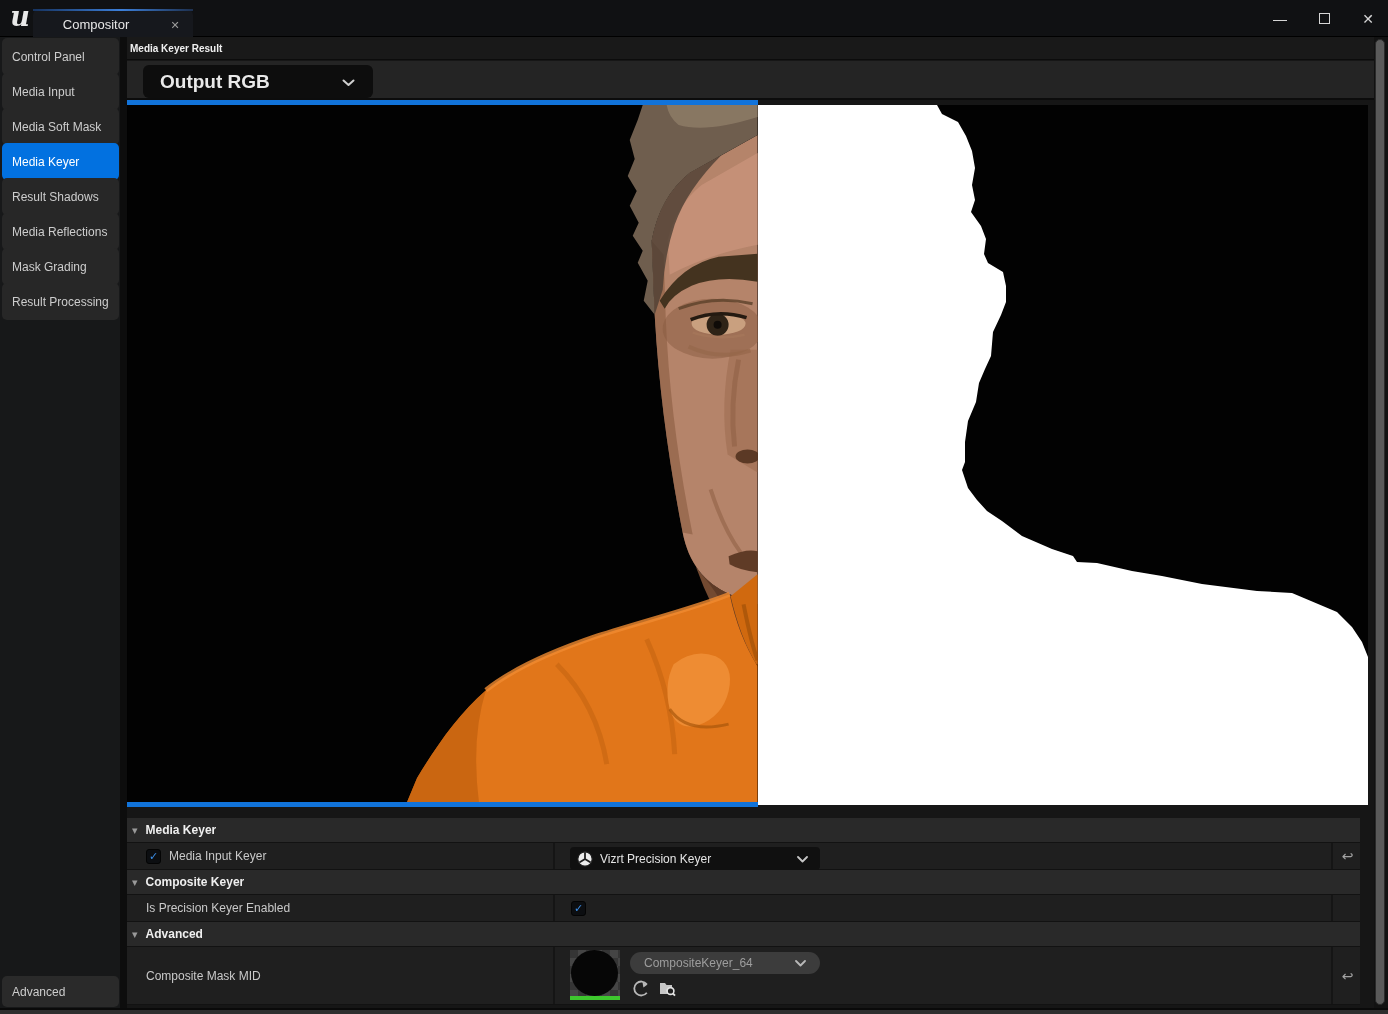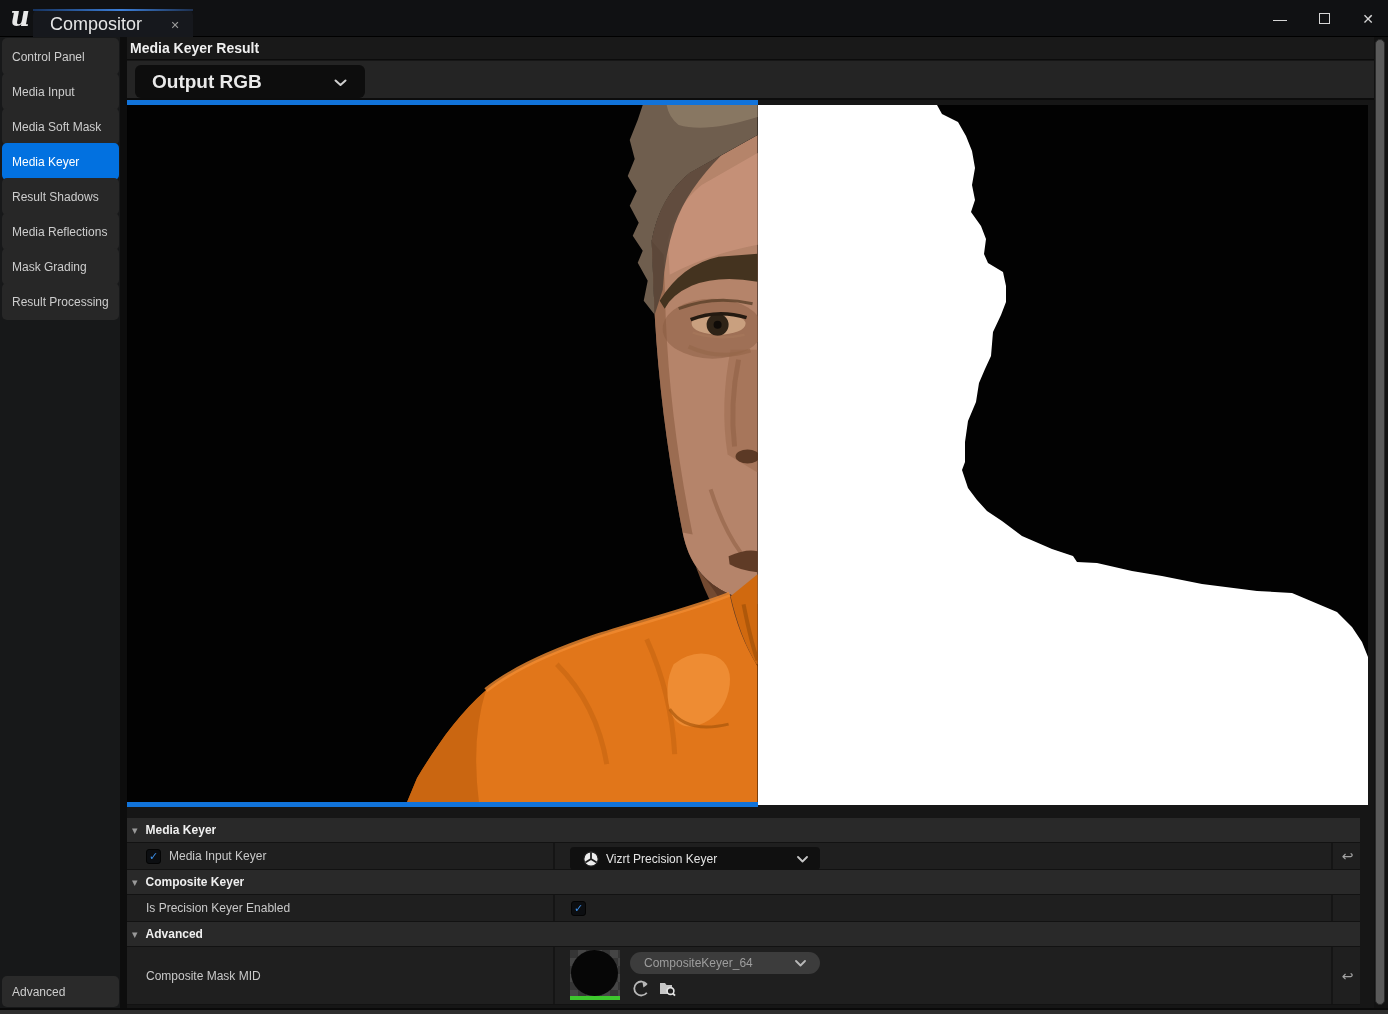--- a/index.html
+++ b/index.html
@@ -10,42 +10,42 @@
     background:#161616; color:#cfcfcf;
   }
   
   .titlebar { position:absolute; left:0; top:0; width:1388px; height:37px; background:#101113; border-bottom:1px solid #000; }
   .ue-logo { position:absolute; left:7px; top:0px; width:26px; height:34px; color:#e9e9e9;
     font-family:"DejaVu Serif","Liberation Serif",serif; font-style:italic; font-weight:bold; font-size:27px; line-height:34px; text-align:center; }
   .tab { position:absolute; left:33px; top:9px; width:160px; height:28px; background:#16181d;
     border-radius:6px 6px 0 0; border-top:2px solid; 
     border-image:linear-gradient(90deg,#16325e,#3c7fd9 55%,#1d2f4d) 1; }
   .tab-label { position:absolute; left:0; right:34px; top:0; height:100%; display:flex; align-items:center; justify-content:center;
-    font-size:18px; color:#e6e6e6; }
+    font-size:13px; color:#e6e6e6; }
   .tab-close { position:absolute; right:10px; top:6px; width:16px; height:16px; color:#9c9c9c; font-size:11px; line-height:16px; text-align:center; }
   .winbtns { position:absolute; right:8px; top:0; height:37px; display:flex; align-items:center; gap:20px; }
   .winbtn { width:24px; height:24px; display:flex; align-items:center; justify-content:center; color:#d6d6d6; font-size:14px; }
   .maxbox { width:11px; height:11px; border:1.5px solid #d6d6d6; display:inline-block; }
   
   .sidebar { position:absolute; left:0; top:37px; width:120px; height:973px; background:#171819; }
   .side-item { position:absolute; left:2px; width:117px; height:37px; background:#272727; border-radius:5px;
     display:flex; align-items:center; padding-left:10px; font-size:12px; color:#cdcdcd;text-align:right; }
   .side-item.selected { background:var(--accent); color:#fff; }
   .side-gap { position:absolute; left:120px; top:37px; width:7px; height:977px; background:#0d0d0d; }
   .side-advanced { position:absolute; left:2px; top:939px; width:117px; height:31px; background:#2a2a2a; border-radius:5px;
     display:flex; align-items:center; padding-left:10px; font-size:12px; color:#cdcdcd; }
   
   .main { position:absolute; left:127px; top:37px; width:1261px; height:977px; background:#161616; }
   .result-title { position:absolute; left:0; top:0; width:1247px; height:23px; background:#191919; border-bottom:1px solid #0c0c0c;
-    font-size:14px; font-weight:bold; color:#efefef; display:flex; align-items:center; padding-left:3px; }
+    font-size:10px; font-weight:bold; color:#efefef; display:flex; align-items:center; padding-left:3px; }
   .toolbar { position:absolute; left:0; top:24px; width:1247px; height:39px; background:#242424; border-bottom:2px solid #0c0c0c; }
   .view-dd { position:absolute; top:4px; height:33px; width:230px; background:#0d0d0d; border-radius:6px;
     display:flex; align-items:center; color:#e9e9e9; font-size:19px; font-weight:bold; padding-left:17px; }
   .view-dd .chev { position:absolute; right:18px; top:14px; }
-  .dd-left { left:8px; }
+  .dd-left { left:16px; }
   .dd-right { left:1011px; }
   .vp-blue-top { position:absolute; left:0; top:63px; width:631px; height:5px; background:var(--viewport-border); }
   .vp-blue-bottom { position:absolute; left:0; top:765px; width:631px; height:5px; background:var(--viewport-border); }
   .vp-rgb { position:absolute; left:0; top:68px; width:631px; height:697px; background:#020202; overflow:hidden; }
   .vp-alpha { position:absolute; left:631px; top:68px; width:610px; height:700px; background:#020202; overflow:hidden; }
   .vp-rgb svg, .vp-alpha svg { display:block; }
   
   .props { position:absolute; left:0; top:781px; width:1233px; }
   .sect-head { position:relative; width:1233px; height:25px; background:#292929; border-bottom:1px solid #121212;
     display:flex; align-items:center; gap:8px; padding-left:5px; }
@@ -53,21 +53,21 @@
   .sect-head .sect-title { font-size:12px; font-weight:bold; color:#efefef; }
   .prow { position:relative; width:1233px; background:#1f1f1f; border-bottom:1px solid #121212; }
   .prow .name-col { position:absolute; left:0; top:0; bottom:0; width:428px; border-right:2px solid #151515;
     display:flex; align-items:center; gap:8px; padding-left:19px; font-size:12px; color:#c9c9c9; }
   .prow .val-col { position:absolute; left:430px; top:0; bottom:0; width:776px; border-right:2px solid #151515; }
   .prow .reset-col { position:absolute; left:1208px; top:0; bottom:0; width:25px; display:flex; align-items:center; justify-content:center; }
   .reset-btn { color:#a3a3a3; font-size:14px; }
   .checkbox { width:15px; height:15px; background:#0c0e11; border:1px solid #040404; border-radius:3px;
     display:flex; align-items:center; justify-content:center; color:var(--check); font-size:11px; font-weight:bold; flex:none; }
   .keyer-dd { position:absolute; left:13px; top:4px; width:250px; height:23px; background:#101010; border-radius:4px;
-    display:flex; align-items:center; gap:7px; padding-left:13px; font-size:12px; color:#e4e4e4; }
+    display:flex; align-items:center; gap:7px; padding-left:7px; font-size:12px; color:#e4e4e4; }
   .keyer-dd .chev { position:absolute; right:12px; top:9px; }
   .cb-cell { position:absolute; left:14px; top:6px; }
   .thumb { position:absolute; left:13px; top:3px; width:50px; height:50px;
     background:repeating-conic-gradient(#454545 0% 25%, #353535 0% 50%) 0 0 / 16px 16px; overflow:hidden; }
   .thumb .ball { position:absolute; left:1px; top:0px; width:47px; height:46px; border-radius:50%; background:#060606; }
   .thumb .bar { position:absolute; left:0; bottom:0; width:100%; height:4px; background:var(--thumb-green); }
   .mid-dd { position:absolute; left:73px; top:5px; width:190px; height:22px; background:#3c3c3c; border-radius:11px;
     display:flex; align-items:center; padding-left:14px; font-size:12px; color:#9d9d9d; }
   .mid-dd .chev { position:absolute; right:14px; top:8px; }
   .asset-btns { position:absolute; left:76px; top:33px; display:flex; gap:9px; align-items:center; }

